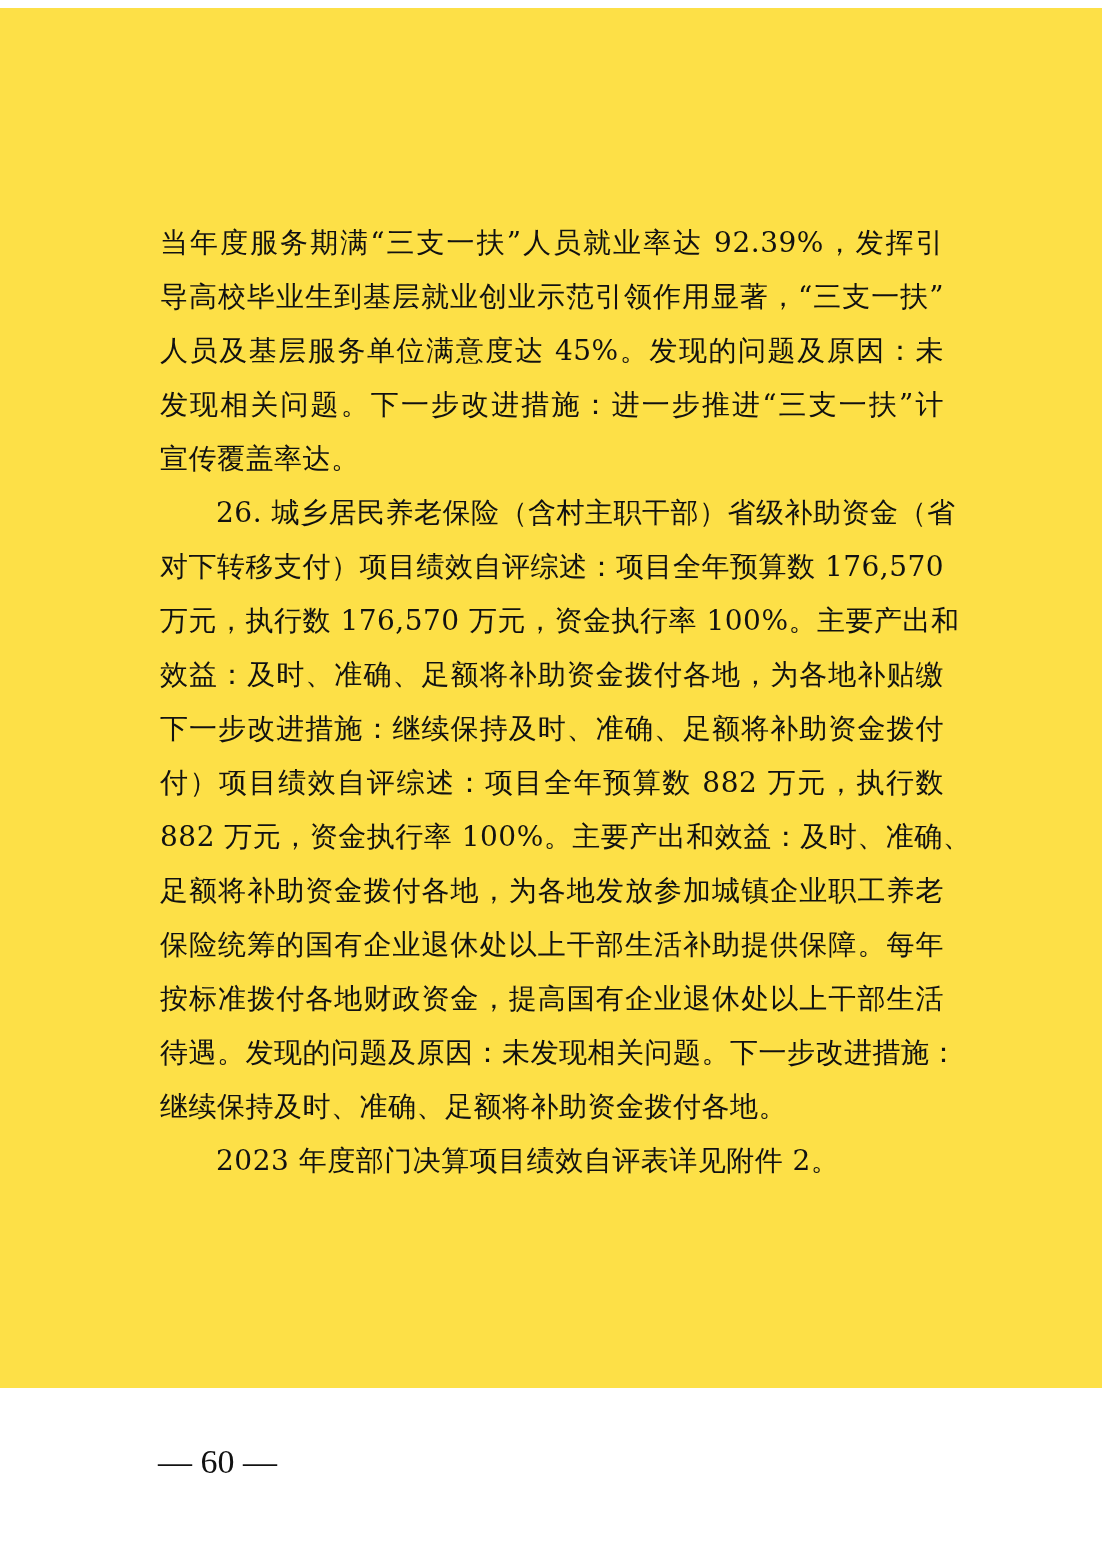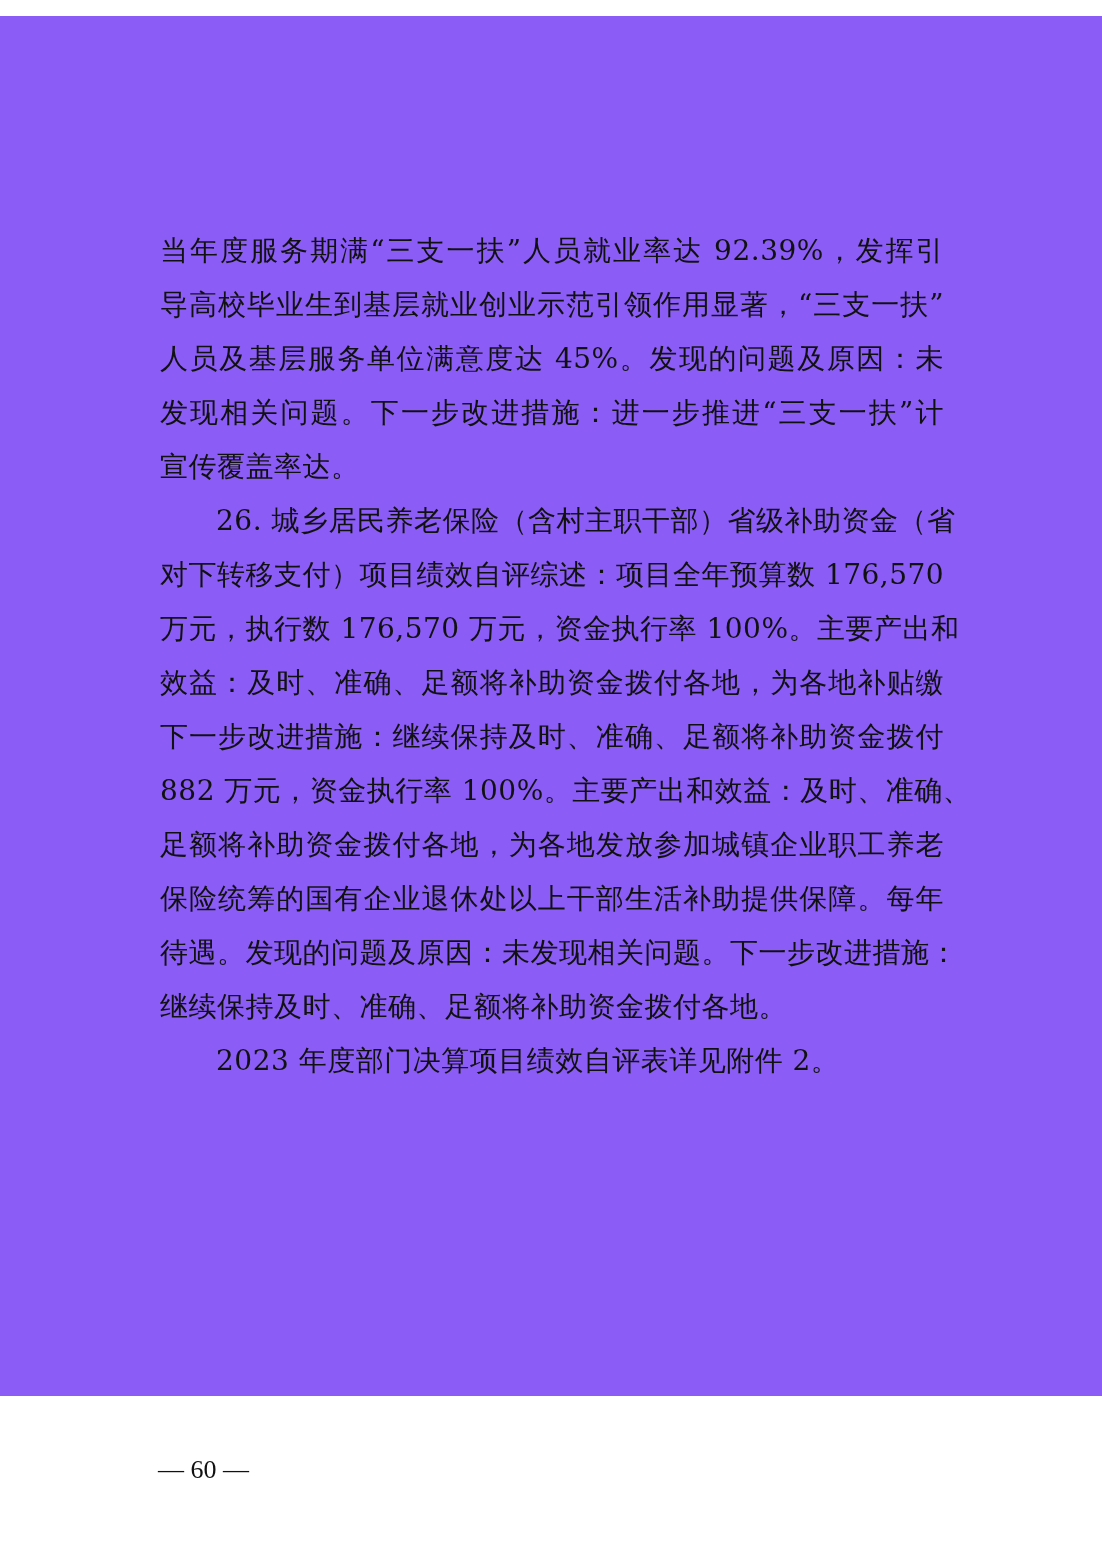--- a/index.html
+++ b/index.html
@@ -11,24 +11,24 @@
       width: 1102px;
       height: 1559px;
       position: relative;
       overflow: hidden;
       font-family: "DejaVu Serif", "Liberation Serif", serif;
       color: #111111;
     }
     .page {
       position: absolute;
       left: 0;
-      top: 16px;
+      top: 8px;
       width: 1102px;
       height: 1380px;
-      background: #8b5cf6;
+      background: #fde047;
     }
     .body-text {
       position: absolute;
       left: 160px;
       top: 208px;
       width: 784px;
     }
     .paragraph {
       margin: 0;
       padding: 0;
@@ -47,21 +47,21 @@
       text-align-last: left;
     }
     .line.indent {
       padding-left: 56px;
     }
     .page-number {
       position: absolute;
       left: 158px;
       top: 1436px;
       font-family: "Liberation Serif", serif;
-      font-size: 26px;
+      font-size: 34px;
       line-height: 36px;
       color: #111111;
       white-space: pre;
       text-align: right;
     }
   </style>
 </head>
 <body>
 
 <div class="page">
@@ -77,23 +77,25 @@
 
     <div class="paragraph">
       <span class="line indent">26. 城乡居民养老保险（含村主职干部）省级补助资金（省</span>
       <span class="line">对下转移支付）项目绩效自评综述：项目全年预算数 176,570</span>
       <span class="line">万元，执行数 176,570 万元，资金执行率 100%。主要产出和</span>
       <span class="line">效益：及时、准确、足额将补助资金拨付各地，为各地补贴缴</span>
       <span class="line">下一步改进措施：继续保持及时、准确、足额将补助资金拨付</span>
     </div>
 
     <div class="paragraph">
+      <span class="line">付）项目绩效自评综述：项目全年预算数 882 万元，执行数</span>
       <span class="line">882 万元，资金执行率 100%。主要产出和效益：及时、准确、</span>
       <span class="line">足额将补助资金拨付各地，为各地发放参加城镇企业职工养老</span>
       <span class="line">保险统筹的国有企业退休处以上干部生活补助提供保障。每年</span>
+      <span class="line">按标准拨付各地财政资金，提高国有企业退休处以上干部生活</span>
       <span class="line">待遇。发现的问题及原因：未发现相关问题。下一步改进措施：</span>
       <span class="line last">继续保持及时、准确、足额将补助资金拨付各地。</span>
     </div>
 
     <div class="paragraph">
       <span class="line indent last">2023 年度部门决算项目绩效自评表详见附件 2。</span>
     </div>
 
   </div>
 

